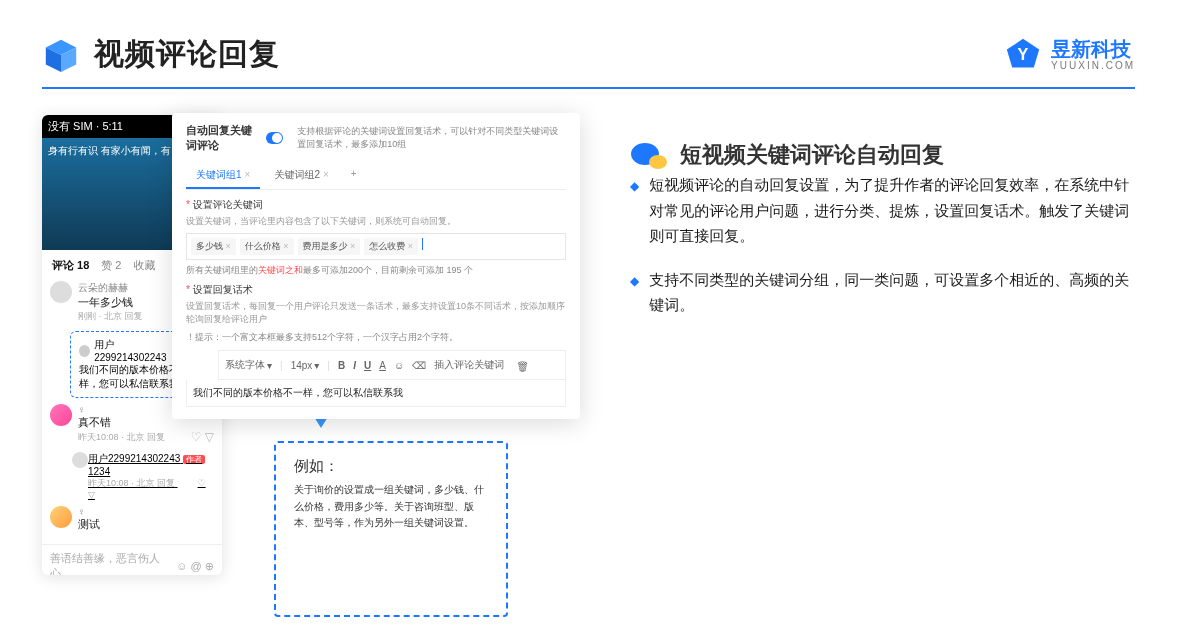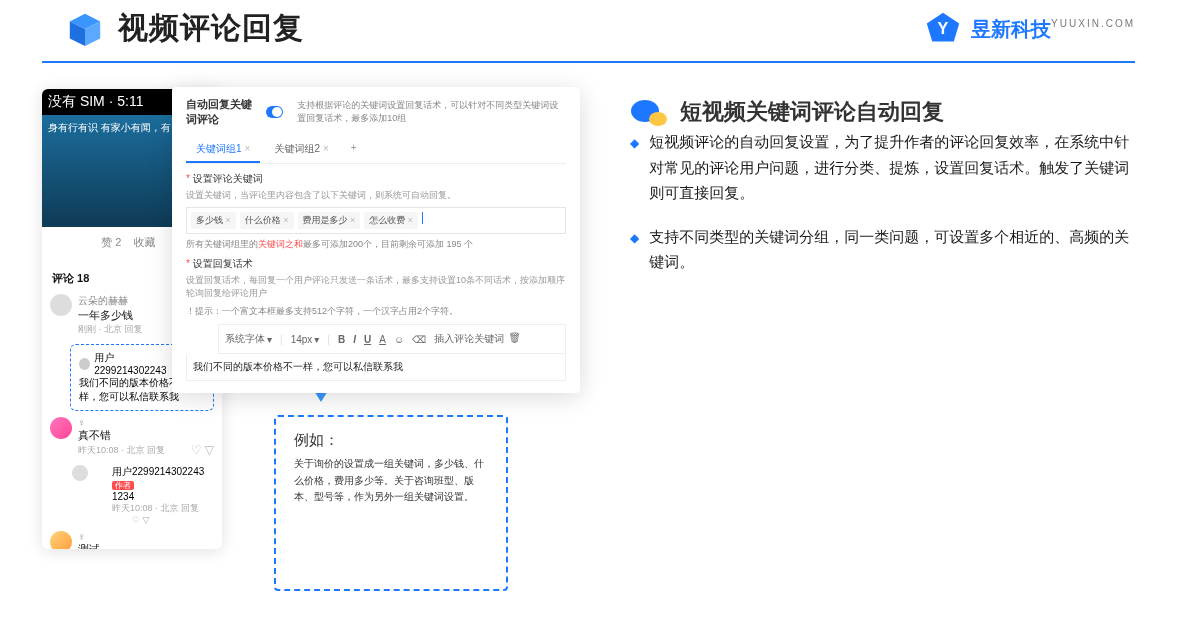--- a/index.html
+++ b/index.html
@@ -5,64 +5,64 @@
 * { box-sizing: border-box; margin: 0; padding: 0; }
 body {
   width: 1177px;
   height: 637px;
   background: #fff;
   font-family: "Microsoft YaHei", "PingFang SC", sans-serif;
   position: relative;
   overflow: hidden;
 }
 
-.topbar { display:flex; align-items:center; padding: 8px 42px 0 42px; margin-left: 24px; }
+.topbar { display:flex; align-items:center; padding: 34px 42px 0 42px; }
 .topbar .cube { width:38px; height:38px; position:relative; margin-right:14px;}
 .topbar .cube svg { width:100%; height:100%; }
 .topbar h1 { font-size:30px; font-weight:700; color:#222; letter-spacing:1px;}
 .brand { margin-left:auto; display:flex; align-items:center; gap:10px;}
 .brand .logo { width:36px; height:36px; }
-.brand .txt { display:flex; flex-direction:row; line-height:1.1;}
+.brand .txt { display:flex; flex-direction:column; line-height:1.1;}
 .brand .txt .cn{ color:#1e78ff; font-weight:700; font-size:20px;}
 .brand .txt .en{ color:#7a7a7a; font-size:10px; letter-spacing:2px;}
 .divider{ height:2px; background:#1e78ff; margin:12px 42px 0 42px;}
 
 .main { display:flex; padding: 24px 42px; gap: 28px;}
 .left { width: 560px; position:relative; height: 480px;}
 .right { flex:1; }
-.right .sect { display:flex; gap:12px; margin-top:10px;}
+.right .sect { display:flex; gap:12px; margin-top:27px;}
 .right .bubble{ width:38px; height:32px; flex:none;}
 .right h2{ font-size:22px; color:#333; font-weight:700; }
 .right ul{ list-style:none; }
 .right li{ display:flex; gap:10px; margin-bottom:18px; font-size:15px; color:#1a1a1a; line-height:1.7;}
 .right li::before{ content:"◆"; color:#1e78ff; font-size:12px; margin-top:4px;}
 
 .phone {
   position:absolute; left:0; top:2px; width:180px; height:460px;
   background:#fff; border-radius:6px; box-shadow:0 2px 16px rgba(0,0,0,.12);
   overflow:hidden; font-size:11px;
 }
-.phone .status{ background:#000; color:#fff; font-size:14px; padding:4px 6px;}
+.phone .status{ background:#000; color:#fff; font-size:11px; padding:4px 6px;}
 .phone .video{ height:112px; background:linear-gradient(180deg,#1b6e9e,#0f3a55); color:#fff; font-size:10px; padding:6px; position:relative;}
 .phone .tabs{ display:flex; gap:12px; padding:8px 10px 4px 10px; color:#888; font-size:11px;}
-.phone .tabs .active{ color:#111; font-weight:700;margin-top:36px;}
+.phone .tabs .active{ color:#111; font-weight:700;}
 .phone .cmts{ padding:4px 8px 4px 8px;}
 .cmt{ display:flex; gap:6px; margin-bottom:8px;}
 .cmt .av{ width:22px;height:22px;border-radius:50%; background:#ddd; flex:none;}
 .cmt .av.img1{ background:linear-gradient(135deg,#f7b,#f49);}
 .cmt .av.img2{ background:linear-gradient(135deg,#ffd27a,#ff9d3a);}
 .cmt .bd{ flex:1;}
 .cmt .nm{ color:#888; font-size:10px;}
 .cmt .tx{ color:#111; font-size:11px;}
 .cmt .mt{ color:#aaa; font-size:9px; display:flex; gap:6px; align-items:center;}
 .cmt .heart{ margin-left:auto; color:#bbb; font-size:12px; display:flex; gap:6px;}
 .reply-box{ border:1px dashed #1e78ff; border-radius:6px; padding:6px 8px; margin:3px 0 6px 20px; font-size:10px;}
 .reply-box .nm{ display:flex; align-items:center; gap:4px;}
 .reply-box .author{ background:#ff4d4f; color:#fff; font-size:8px; padding:0 3px; border-radius:2px;}
-.bot-reply{ display:flex; gap:24px; margin:2px 0 6px 22px;}
+.bot-reply{ display:flex; gap:0; margin:2px 0 6px 22px;text-decoration:underline;}
 .bot-reply .av{ width:16px;height:16px;border-radius:50%; background:#ddd; flex:none;}
 .bot-reply .ct{ font-size:10px;}
 .bot-reply .author{ background:#ff4d4f; color:#fff; font-size:8px; padding:0 3px; border-radius:2px;}
 .phone .input{ border-top:1px solid #eee; padding:6px 8px; display:flex; gap:8px; align-items:center; color:#aaa; font-size:11px;}
 .phone .input span:first-child{ flex:1;}
 
 .panel{
   position:absolute; left:130px; top:0; width:408px; background:#fff;
   border-radius:4px; box-shadow:0 4px 24px rgba(0,0,0,.15); font-size:10px;
   color:#333; padding:10px 14px 12px 14px; z-index:5;
@@ -81,21 +81,21 @@
 .panel .desc{ color:#999; font-size:9px; margin:3px 0 5px 0;}
 .chips{ border:1px solid #e5e5e5; border-radius:0; padding:4px; display:flex; flex-wrap:wrap; gap:4px;}
 .chip{ background:#f6f6f6; color:#555; font-size:9px; padding:2px 5px; border-radius:2px;}
 .chip::after{ content:" ×"; color:#bbb;}
 .hint{ font-size:9px; color:#888; margin-top:4px;}
 .hint .blue{ color:#ff4d4f;}
 .toolbar{ display:flex; gap:8px; align-items:center; border:1px solid #eee; padding:7px 6px; margin-top:6px; font-size:10px; color:#666;margin-left:32px;}
 .toolbar .sel{ display:flex; align-items:center; gap:2px;}
 .toolbar .sp{ color:#ddd;}
 .toolbar .ico{ font-weight:bold;}
-.toolbar .right{ margin-left:auto; display:flex; gap:4px; align-items:flex-start;}
+.toolbar .right{ margin-left:auto; display:flex; gap:12px; align-items:flex-end;}
 .panel .editor{ border:1px solid #eee; border-top:none; padding:6px; font-size:10px; color:#222;}
 
 .arrow{ position:absolute; left:262px; top:255px; width:34px; height:62px; z-index:3;}
 .arrow svg{ width:100%; height:100%;}
 
 .example{
   position:absolute; left:232px; top:328px; width:234px; height:176px;
   border:2px dashed #1e78ff; border-radius:4px; padding:14px 18px; color:#333;
 }
 .example .h{ font-size:15px; margin-bottom:6px;}

